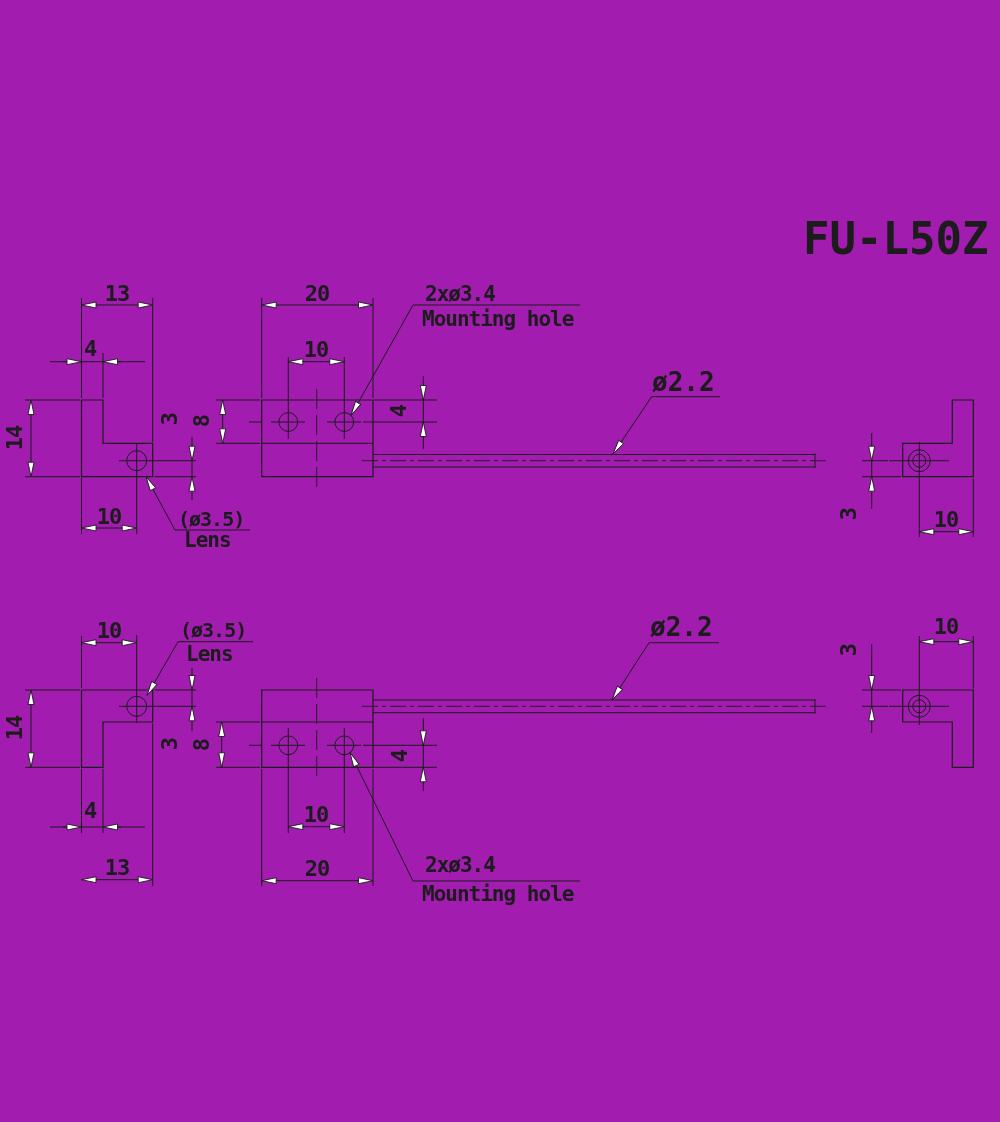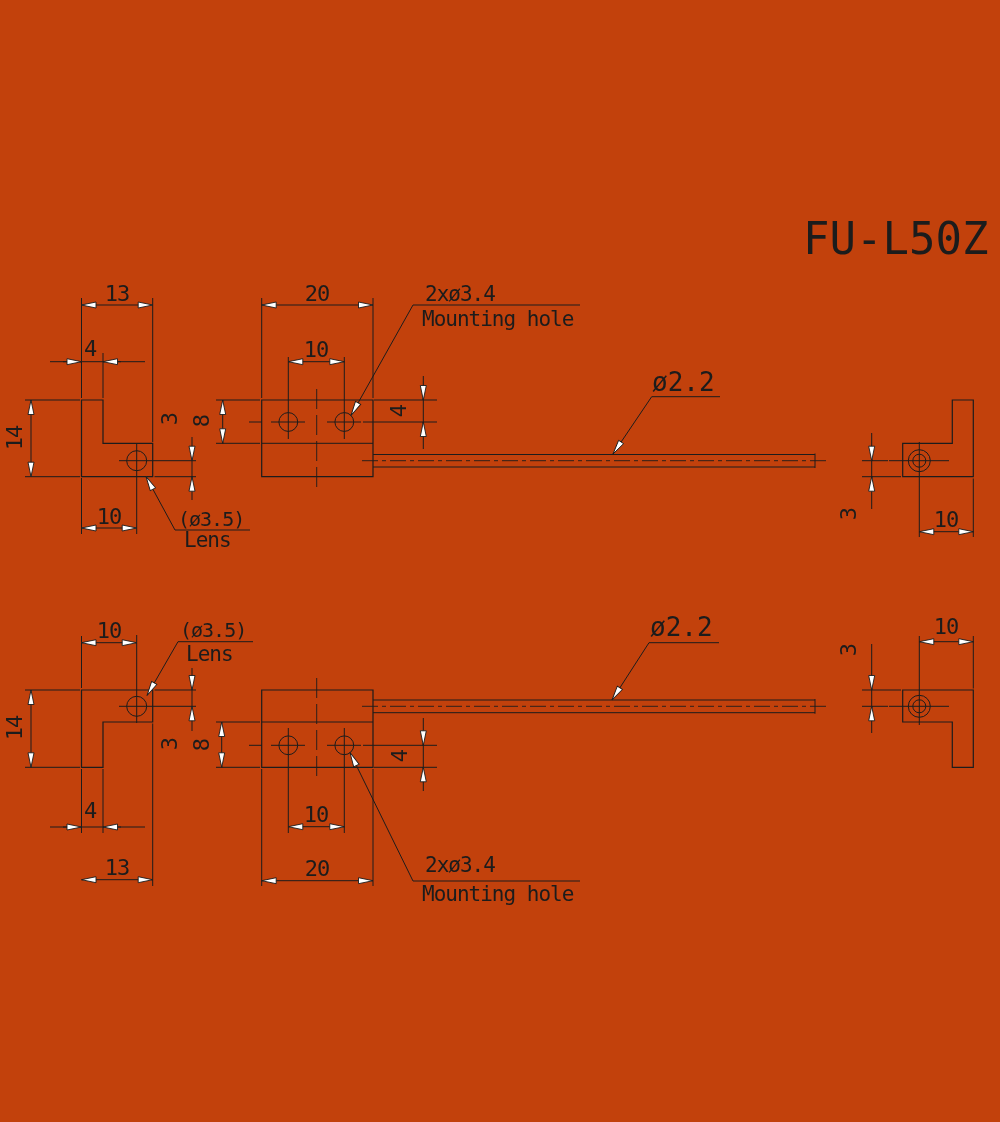--- a/index.html
+++ b/index.html
@@ -1,16 +1,16 @@
 <!DOCTYPE html>
 <html><head>
 <meta charset="utf-8">
 <style>
   html,body{margin:0;padding:0;background:#ffffff;}
-  .page{width:1000px;height:1122px;background:#c2410c;position:relative;overflow:hidden;}
+  .page{width:1000px;height:1122px;background:#a21caf;position:relative;overflow:hidden;font-weight:bold;}
   svg{display:block;}
   .ln{stroke:#1c1c1c;stroke-width:1;fill:none;}
   .ol{stroke:#1c1c1c;stroke-width:1.2;fill:none;}
   .cl{stroke:#1c1c1c;stroke-width:0.9;fill:none;stroke-dasharray:16 4 4 4;}
   .dsh{stroke:#1c1c1c;stroke-width:0.9;fill:none;stroke-dasharray:20 6;}
   text{fill:#1c1c1c;font-family:"DejaVu Sans Mono","Liberation Mono",monospace;}
   .num{font-size:22px;letter-spacing:-1px;}
   .note{font-size:21px;letter-spacing:-1px;}
   .small{font-size:20px;letter-spacing:-1px;}
   .fib{font-size:26px;letter-spacing:0px;}

